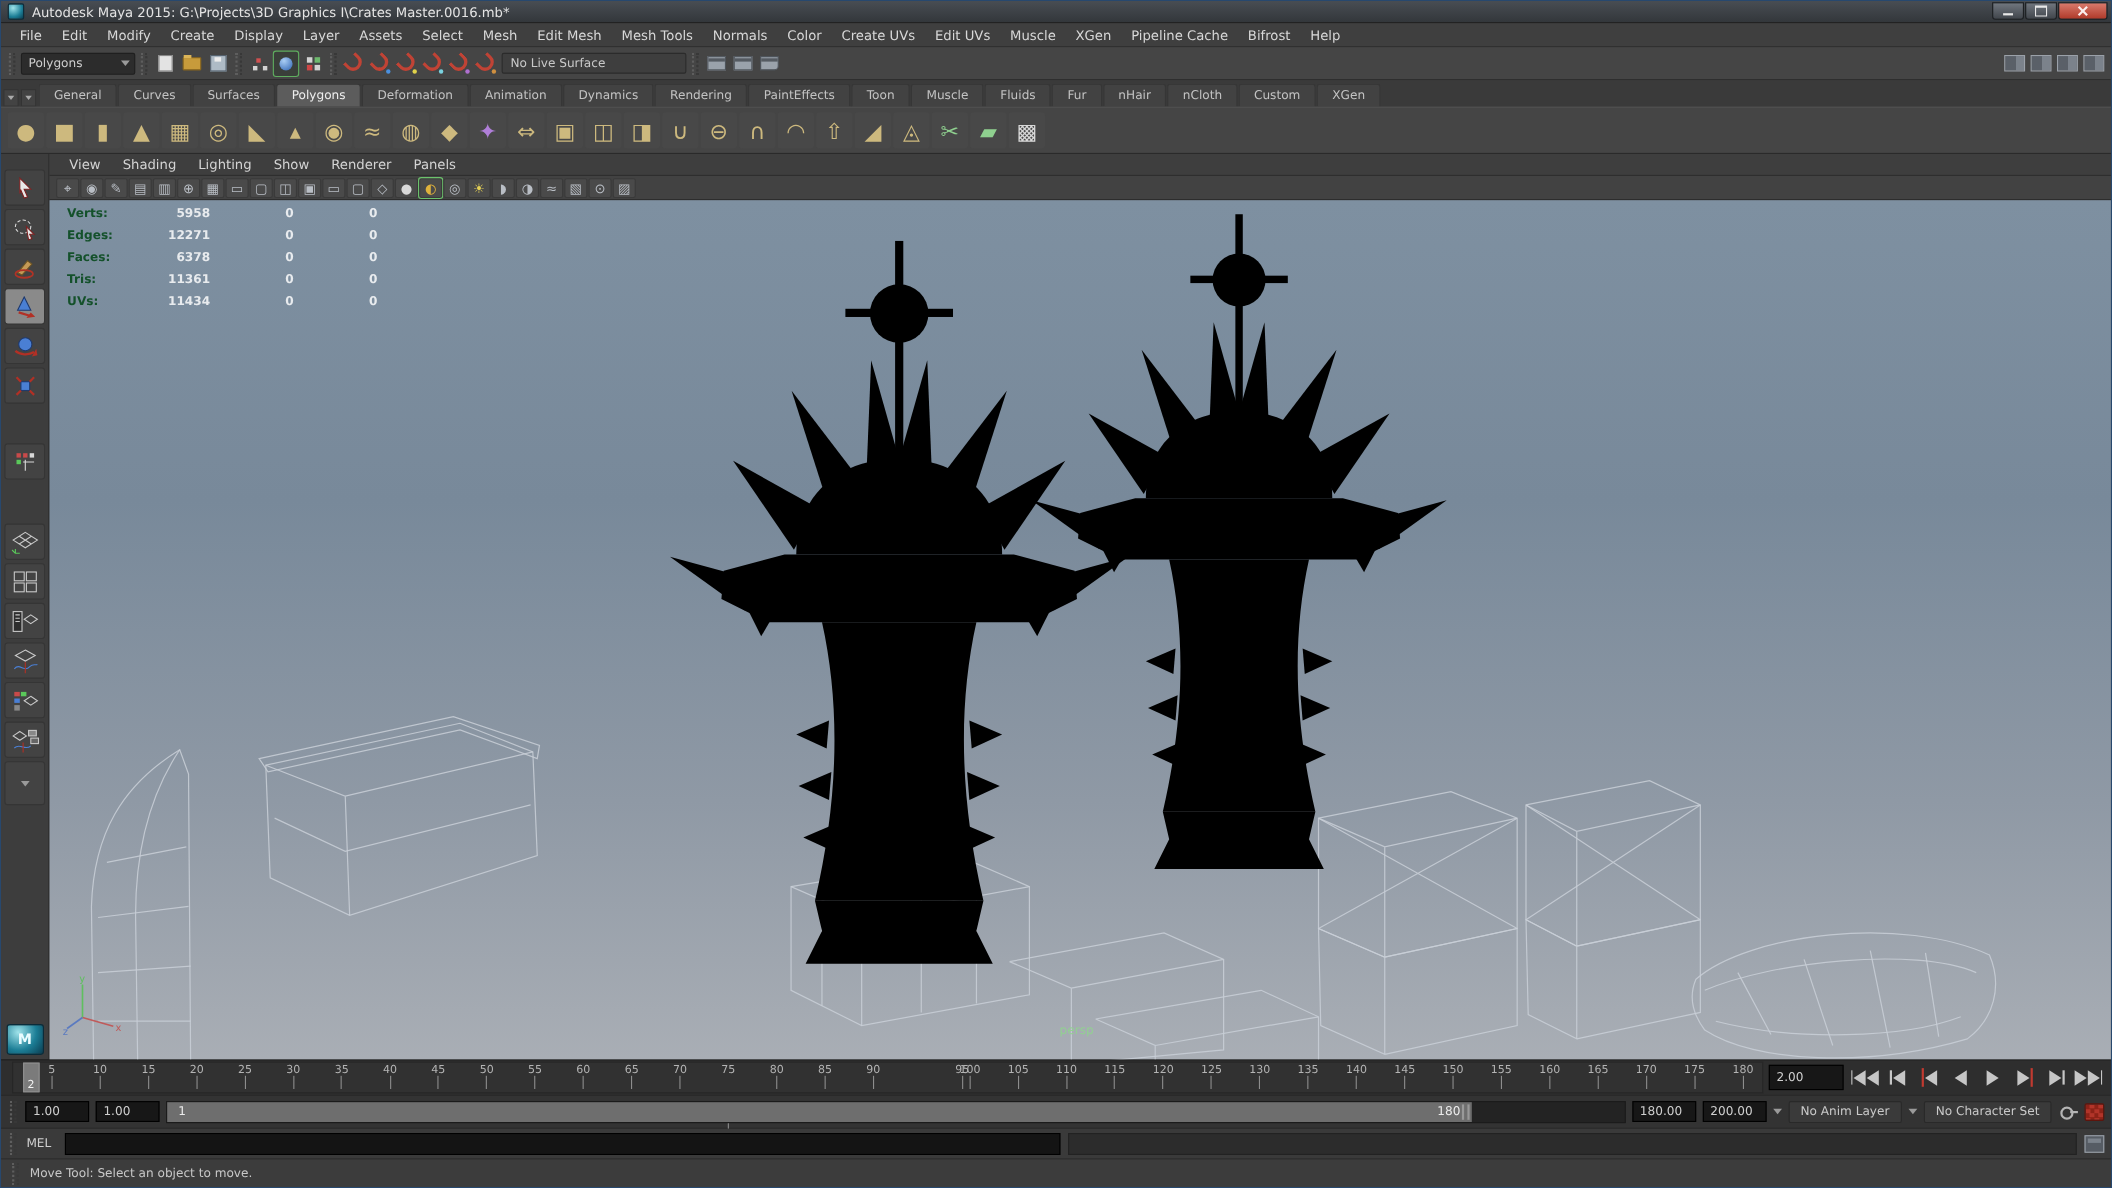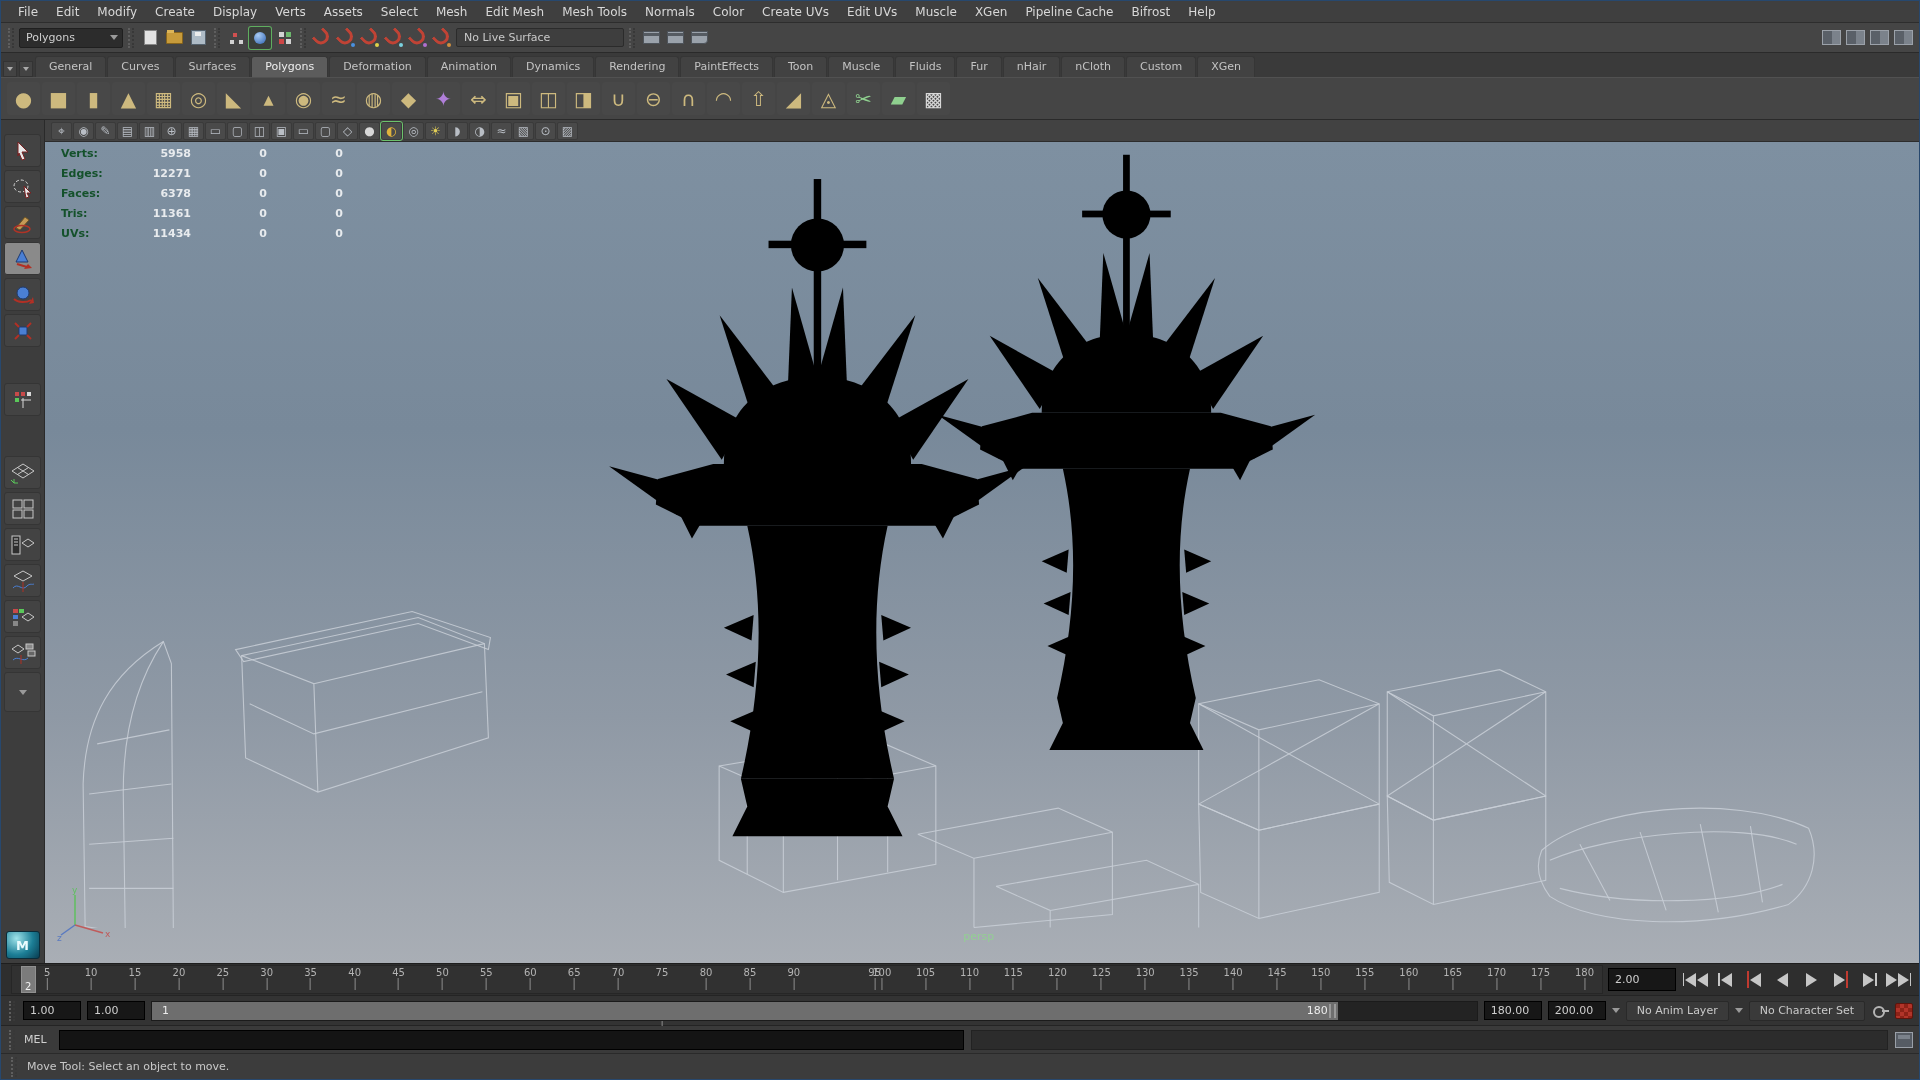--- a/index.html
+++ b/index.html
@@ -128,29 +128,38 @@
   .cmd-response { flex:1; height:20px; background:#2c2c2c; border:1px solid #222; }
   .script-icon { width:18px; height:16px; border:1px solid #9aa0a8; background:#565c64; position:relative; }
   .script-icon::before { content:""; position:absolute; inset:2px 2px 8px 2px; background:#7b828b; }
   .helpline { height:26px; background:#3c3c3c; border-top:1px solid #2a2a2a; display:flex; align-items:center; gap:8px; padding:0 8px; font-size:11px; color:#c8c8c8; }
 </style>
 </head>
 <body>
 
 <div class="app">
 
+  <div class="titlebar">
+    <span class="app-icon"></span>
+    <span class="title-text">Autodesk Maya 2015: G:\Projects\3D Graphics I\Crates Master.0016.mb*</span>
+    <span class="win-controls">
+      <span class="wbtn min"></span>
+      <span class="wbtn max"></span>
+      <span class="wbtn close"></span>
+    </span>
+  </div>
 
   <div class="menubar">
 
   <span class="menu-item">File</span>
       <span class="menu-item">Edit</span>
       <span class="menu-item">Modify</span>
       <span class="menu-item">Create</span>
       <span class="menu-item">Display</span>
-      <span class="menu-item">Verts</span>
+      <span class="menu-item">Layer</span>
       <span class="menu-item">Assets</span>
       <span class="menu-item">Select</span>
       <span class="menu-item">Mesh</span>
       <span class="menu-item">Edit Mesh</span>
       <span class="menu-item">Mesh Tools</span>
       <span class="menu-item">Normals</span>
       <span class="menu-item">Color</span>
       <span class="menu-item">Create UVs</span>
       <span class="menu-item">Edit UVs</span>
       <span class="menu-item">Muscle</span>
@@ -363,20 +372,29 @@
           </svg>
       </span>
       <span class="tool" style="height:40px">
           <span class="dd"></span>
         </span>
       <span class="spacer"></span>
       <span class="maya-badge">M</span>
     </div>
 
     <div class="panel">
+      <div class="panel-menubar">
+
+      <span class="panel-menu-item">View</span>
+          <span class="panel-menu-item">Shading</span>
+          <span class="panel-menu-item">Lighting</span>
+          <span class="panel-menu-item">Show</span>
+          <span class="panel-menu-item">Renderer</span>
+          <span class="panel-menu-item">Panels</span>
+        </div>
       <div class="panel-toolbar">
 
       <span class="ptool" style="color: rgb(185, 190, 197);">⌖</span>
           <span class="ptool" style="color: rgb(185, 190, 197);">◉</span>
           <span class="ptool" style="color: rgb(185, 190, 197);">✎</span>
           <span class="ptool" style="color: rgb(185, 190, 197);">▤</span>
           <span class="ptool" style="color: rgb(185, 190, 197);">▥</span>
           <span class="ptool" style="color: rgb(185, 190, 197);">⊕</span>
           <span class="ptool" style="color: rgb(185, 190, 197);">▦</span>
           <span class="ptool" style="color: rgb(185, 190, 197);">▭</span>

